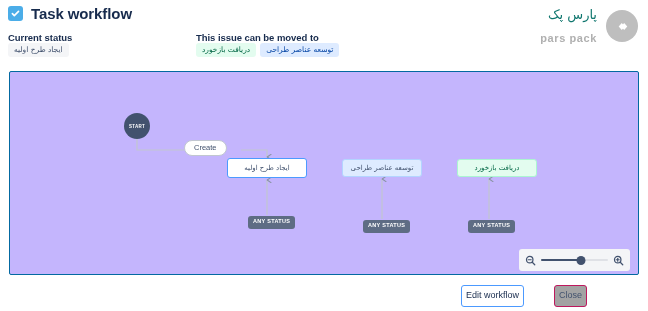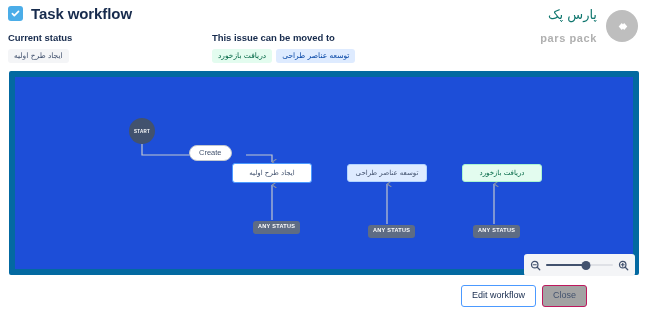--- a/index.html
+++ b/index.html
@@ -46,40 +46,40 @@
   }
   .brand-mark {
     width: 32px; height: 32px; border-radius: 50%;
     background: #BEBEBE; display: flex; align-items: center; justify-content: center;
     flex: none;
   }
 
   
   .status-col { position: absolute; }
   .col-current { left: 8px; top: 32px; }
-  .col-movable { left: 212px; top: 32px; }
+  .col-movable { left: 196px; top: 32px; }
   .col-label {
-    font-size: 9.5px; font-weight: 700; color: #172B4D; margin-bottom: 6px;
+    font-size: 9.5px; font-weight: 700; color: #172B4D; 
     letter-spacing: -0.05px;
   }
   .badge-row { display: flex; gap: 4px; align-items: center; }
   .badge {
     display: inline-block; padding: 2px 6px 3px; border-radius: 3px;
     font-size: 7.5px; font-family: "DejaVu Sans", sans-serif;
     direction: rtl; line-height: 1.2; white-space: nowrap;
   }
   .badge-grey  { background: #F4F5F7; color: #42526E; }
   .badge-green { background: #E3FCEF; color: #006644; }
   .badge-blue  { background: #DEEBFF; color: #0747A6; }
 
   
   .canvas {
     position: absolute; left: 9px; top: 71px;
     width: 630px; height: 204px;
-    background: #1d4ed8; border: 6px solid #0369a1; border-radius: 2px;
+    background: #c4b5fd; border: 1px solid #0369a1; border-radius: 2px;
   }
   .canvas-svg { position: absolute; left: 0; top: 0; }
 
   
   .node {
     position: absolute; border-radius: 3px;
     display: flex; align-items: center; justify-content: center;
     font-family: "DejaVu Sans", sans-serif; direction: rtl;
     font-size: 7px; line-height: 1; white-space: nowrap;
   }
@@ -144,22 +144,22 @@
     position: absolute; width: 9px; height: 9px; border-radius: 50%;
     background: #42526E; transform: translateX(-50%);
   }
 
   
   .footer {
     position: absolute; right: 9px; top: 285px;
     display: flex; gap: 6px; align-items: center;
   }
   .btn {
-    font-size: 9px; border-radius: 3px; padding: 4px 10px 5px;
-    line-height: 1.2; cursor: pointer; white-space: nowrap;
+    font-size: 9px; border-radius: 3px; padding: 4px 4px 5px;
+    line-height: 1.2; cursor: pointer; white-space: nowrap; margin-left: 24px;
   }
   .btn-primary {
     background: #FFFFFF; border: 1px solid #4C9AFF; color: #172B4D; font-weight: 400;
   }
   .btn-secondary {
     background: #a3a3a3; border: 1px solid #be185d; color: #42526E;
   }
 </style>
 </head>
 <body>

